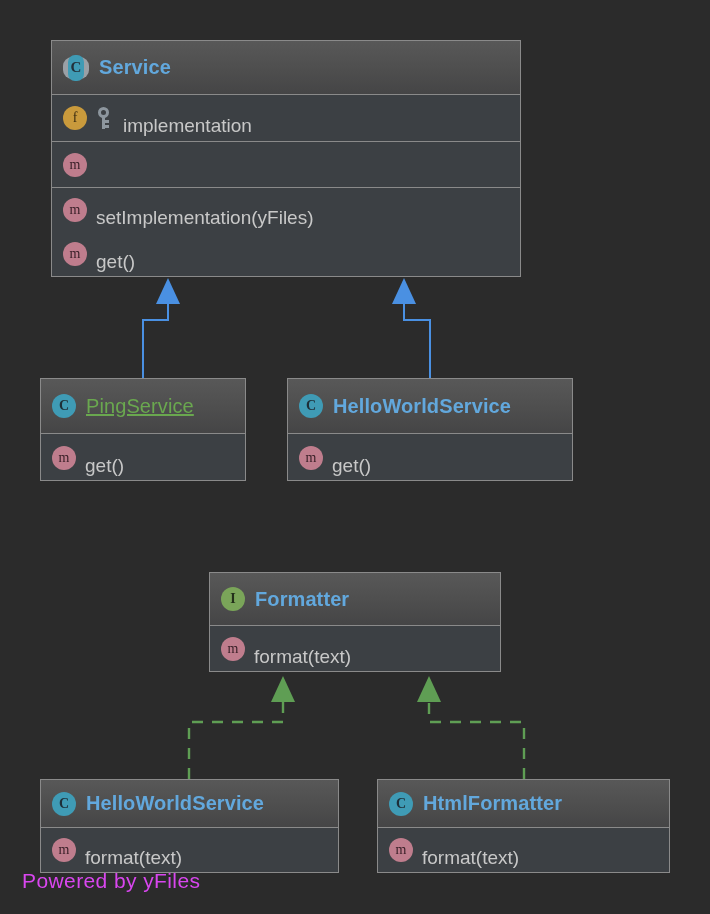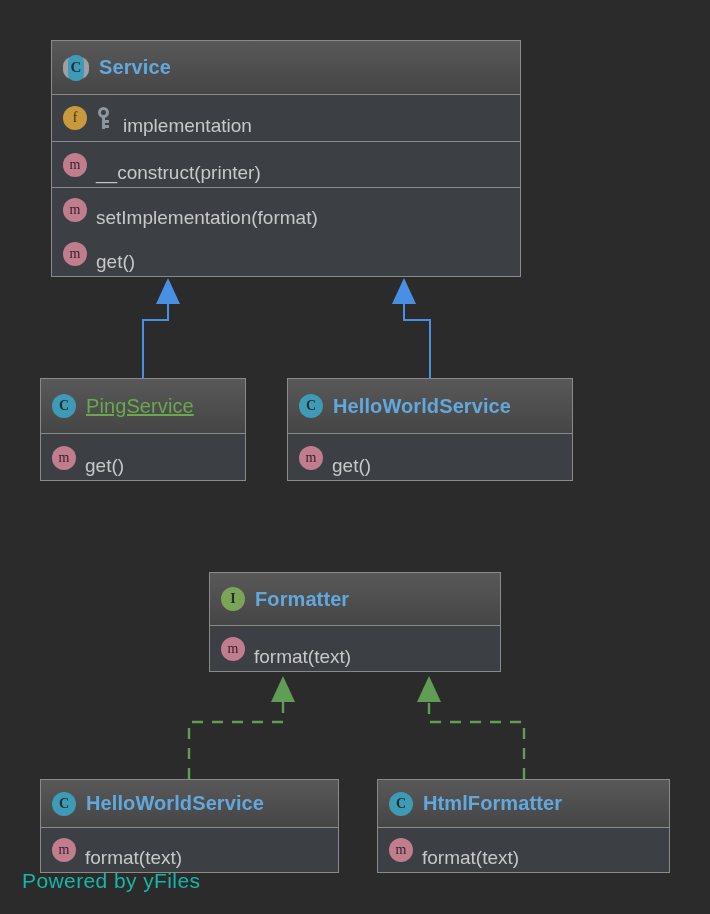--- a/index.html
+++ b/index.html
@@ -152,21 +152,21 @@
   }
   .icon-key .ktooth1 { top: 13px; }
   .icon-key .ktooth2 { top: 18px; }
 
   
   #watermark {
     position: absolute;
     left: 22px;
     top: 869px;
     font-size: 21px;
-    color: #14b8a6;
+    color: #d946ef;
     letter-spacing: .4px;
     white-space: nowrap;
   }
 </style>
 </head>
 <body>
 
 <div id="diagram-canvas">
 
   <svg id="edges-layer" width="710" height="914" viewBox="0 0 710 914">
@@ -213,28 +213,27 @@
           <span class="ktooth1"></span>
             <span class="ktooth2"></span>
         </span>
         <span class="member-label">implementation</span>
       </div>
     </div>
 
     <div class="uml-compartment" style="height:46px;">
       <div class="uml-member">
         <span class="icon-circle icon-method">m</span>
-        <span class="member-label">__construct(printer)</span>
       </div>
     </div>
 
     <div class="uml-compartment" style="height:89px;">
       <div class="uml-member">
         <span class="icon-circle icon-method">m</span>
-        <span class="member-label">setImplementation(format)</span>
+        <span class="member-label">setImplementation(yFiles)</span>
       </div>
       <div class="uml-member">
         <span class="icon-circle icon-method">m</span>
         <span class="member-label">get()</span>
       </div>
     </div>
   </div>
 
   <div class="uml-node" style="left:40px; top:378px; width:206px; height:103px;">
     <div style="height:55px;">

